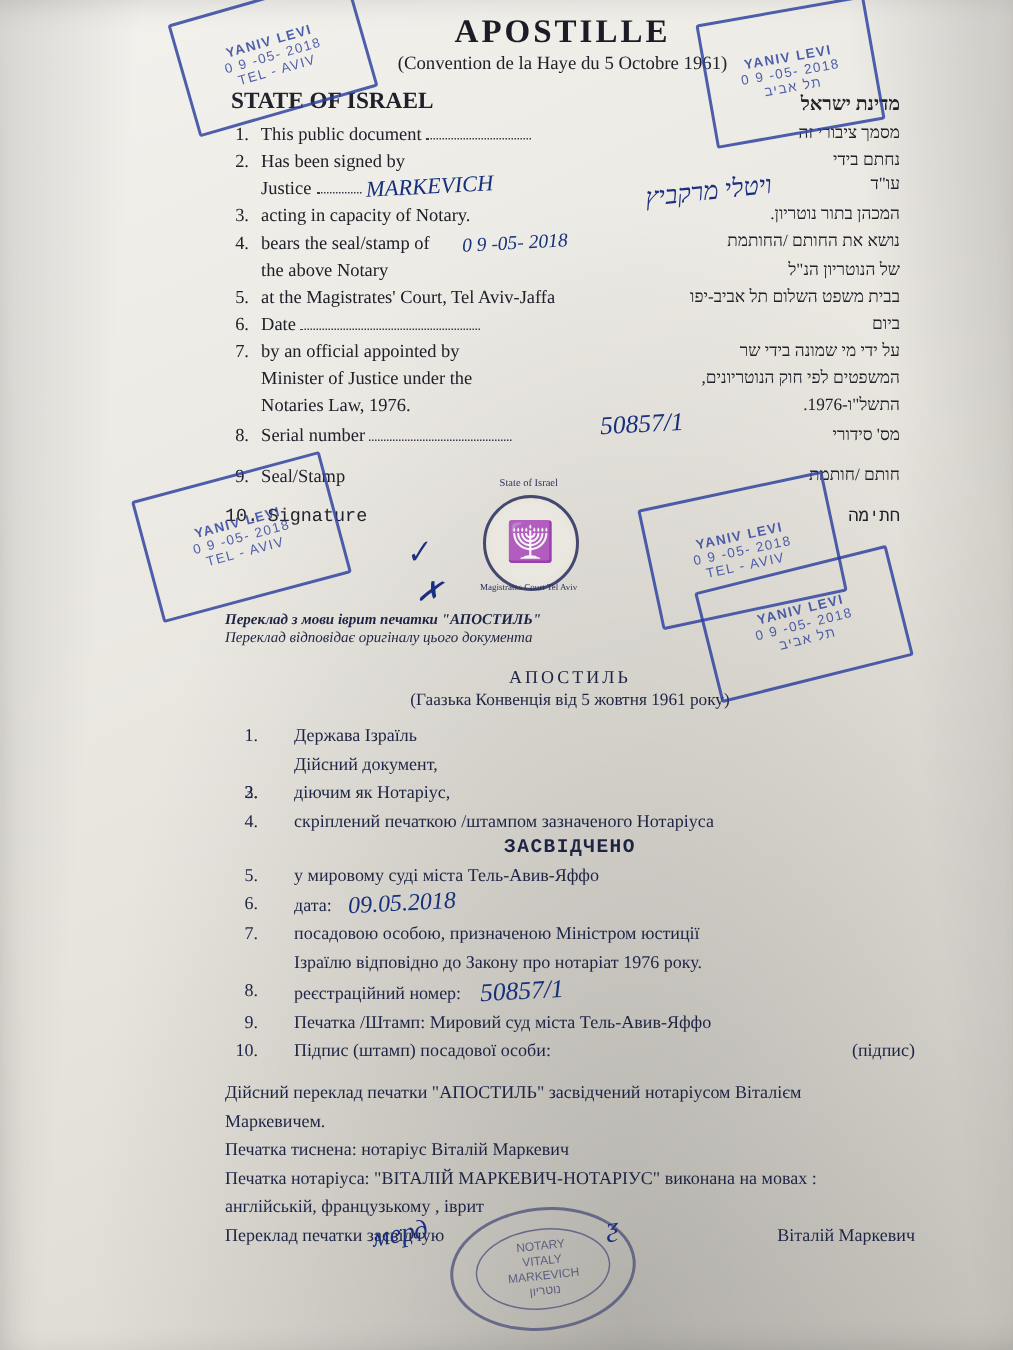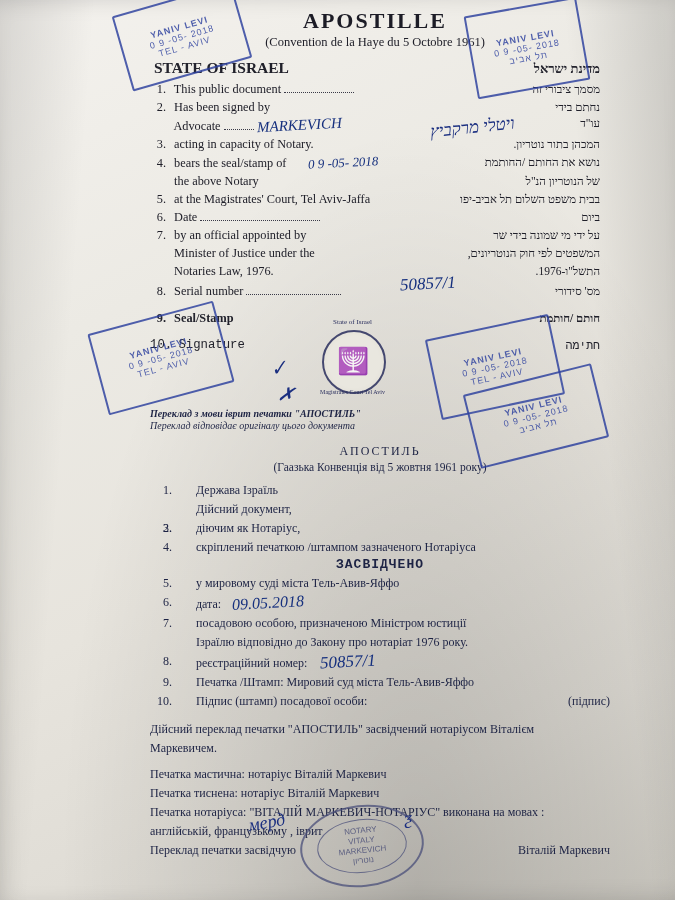--- a/index.html
+++ b/index.html
@@ -125,21 +125,21 @@
       </div>
 
       <div class="row">
         <span class="num">2.</span>
         <span>Has been signed by</span>
         <span class="heb">נחתם בידי</span>
       </div>
 
       <div class="row">
         <span class="num"></span>
-        <span>Advocate</span>
+        <span>Justice</span>
         <span class="dots" style="min-width:30px;"></span>
         <span class="handwrite">MARKEVICH</span>
         <span class="heb" style="top:-2px;">עו"ד</span>
       </div>
 
       <div class="row">
         <span class="num">3.</span>
         <span>acting in capacity of Notary.</span>
         <span class="heb">המכהן בתור נוטריון.</span>
       </div>
@@ -188,21 +188,21 @@
       </div>
 
       <div class="row" style="margin-top:5px;">
         <span class="num">8.</span>
         <span>Serial number</span>
         <span class="dots" style="min-width:95px;"></span>
         <span class="handwrite" style="font-size:17px;position:absolute;left:250px;top:-8px;">50857/1</span>
         <span class="heb">מס' סידורי</span>
       </div>
 
-      <div class="row" style="margin-top:12px;font-weight:bold;">
+      <div class="row" style="margin-top:12px;">
         <span class="num">9.</span>
         <span>Seal/Stamp</span>
         <span class="heb">חותם /חותמת</span>
       </div>
 
       <div class="row" style="margin-top:12px;font-family:Liberation Mono, monospace;">
         <span class="num">10.</span>
         <span>Signature</span>
         <span class="heb">חתימה</span>
       </div>
@@ -281,21 +281,20 @@
           <span class="utxt">
             <span>Підпис (штамп) посадової особи:</span>
             <span style="float:right;">(підпис)</span>
           </span>
         </div>
       </div>
 
       <div class="ufoot">
         <p>Дійсний переклад печатки "АПОСТИЛЬ" засвідчений нотаріусом Віталієм</p>
         <p>Маркевичем.</p>
-        <p style="margin-top:10px;">Печатка мастична: нотаріус Віталій Маркевич</p>
         <p>Печатка тиснена: нотаріус Віталій Маркевич</p>
         <p>Печатка нотаріуса: "ВІТАЛІЙ МАРКЕВИЧ-НОТАРІУС" виконана на мовах :</p>
         <p>англійській, французькому , іврит</p>
         <p>
           <span>Переклад печатки засвідчую</span>
           <span style="float:right;">Віталій Маркевич</span>
         </p>
       </div>
     </div>
 

